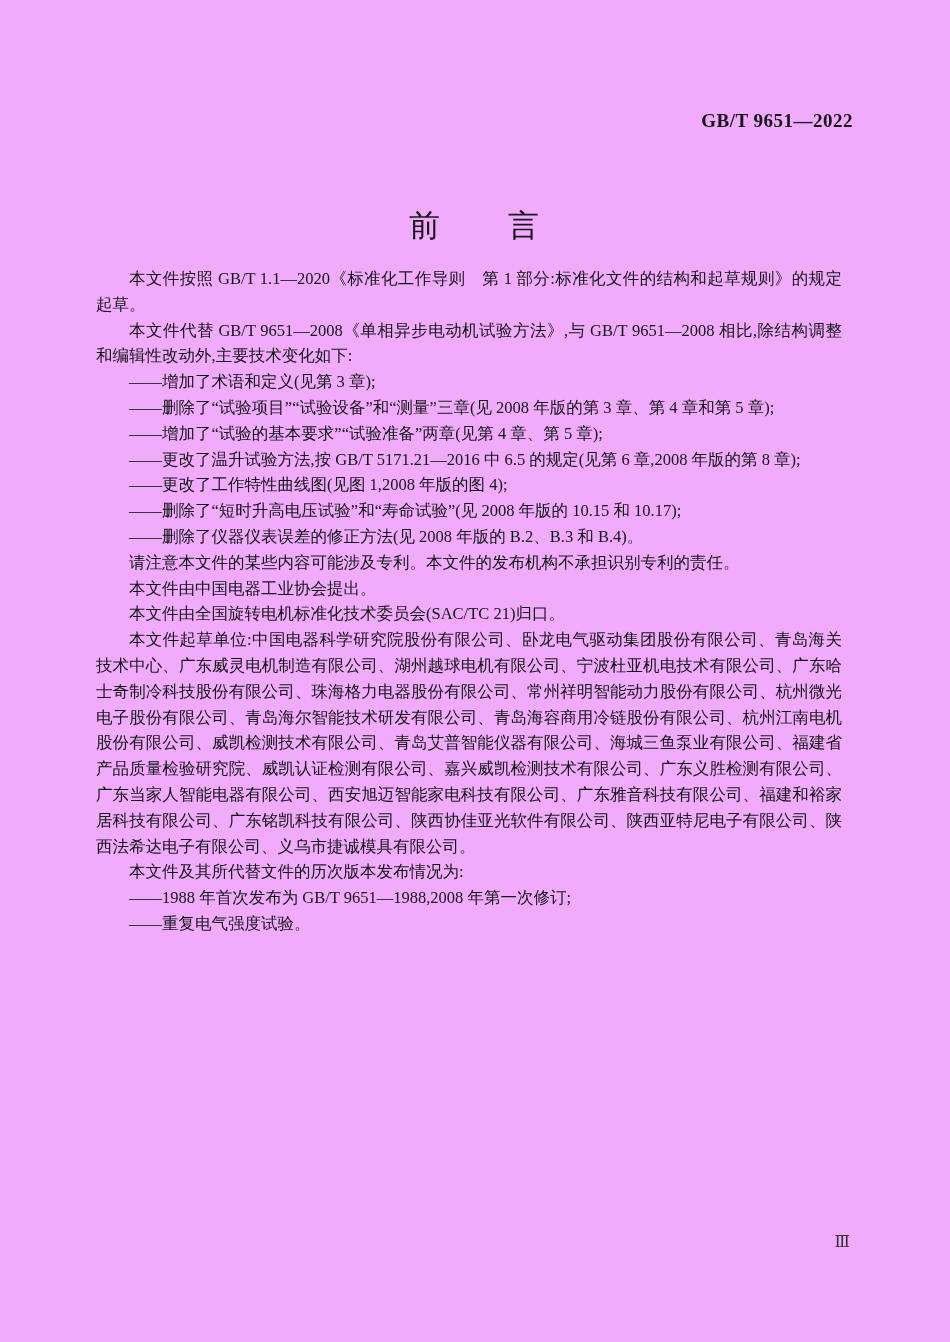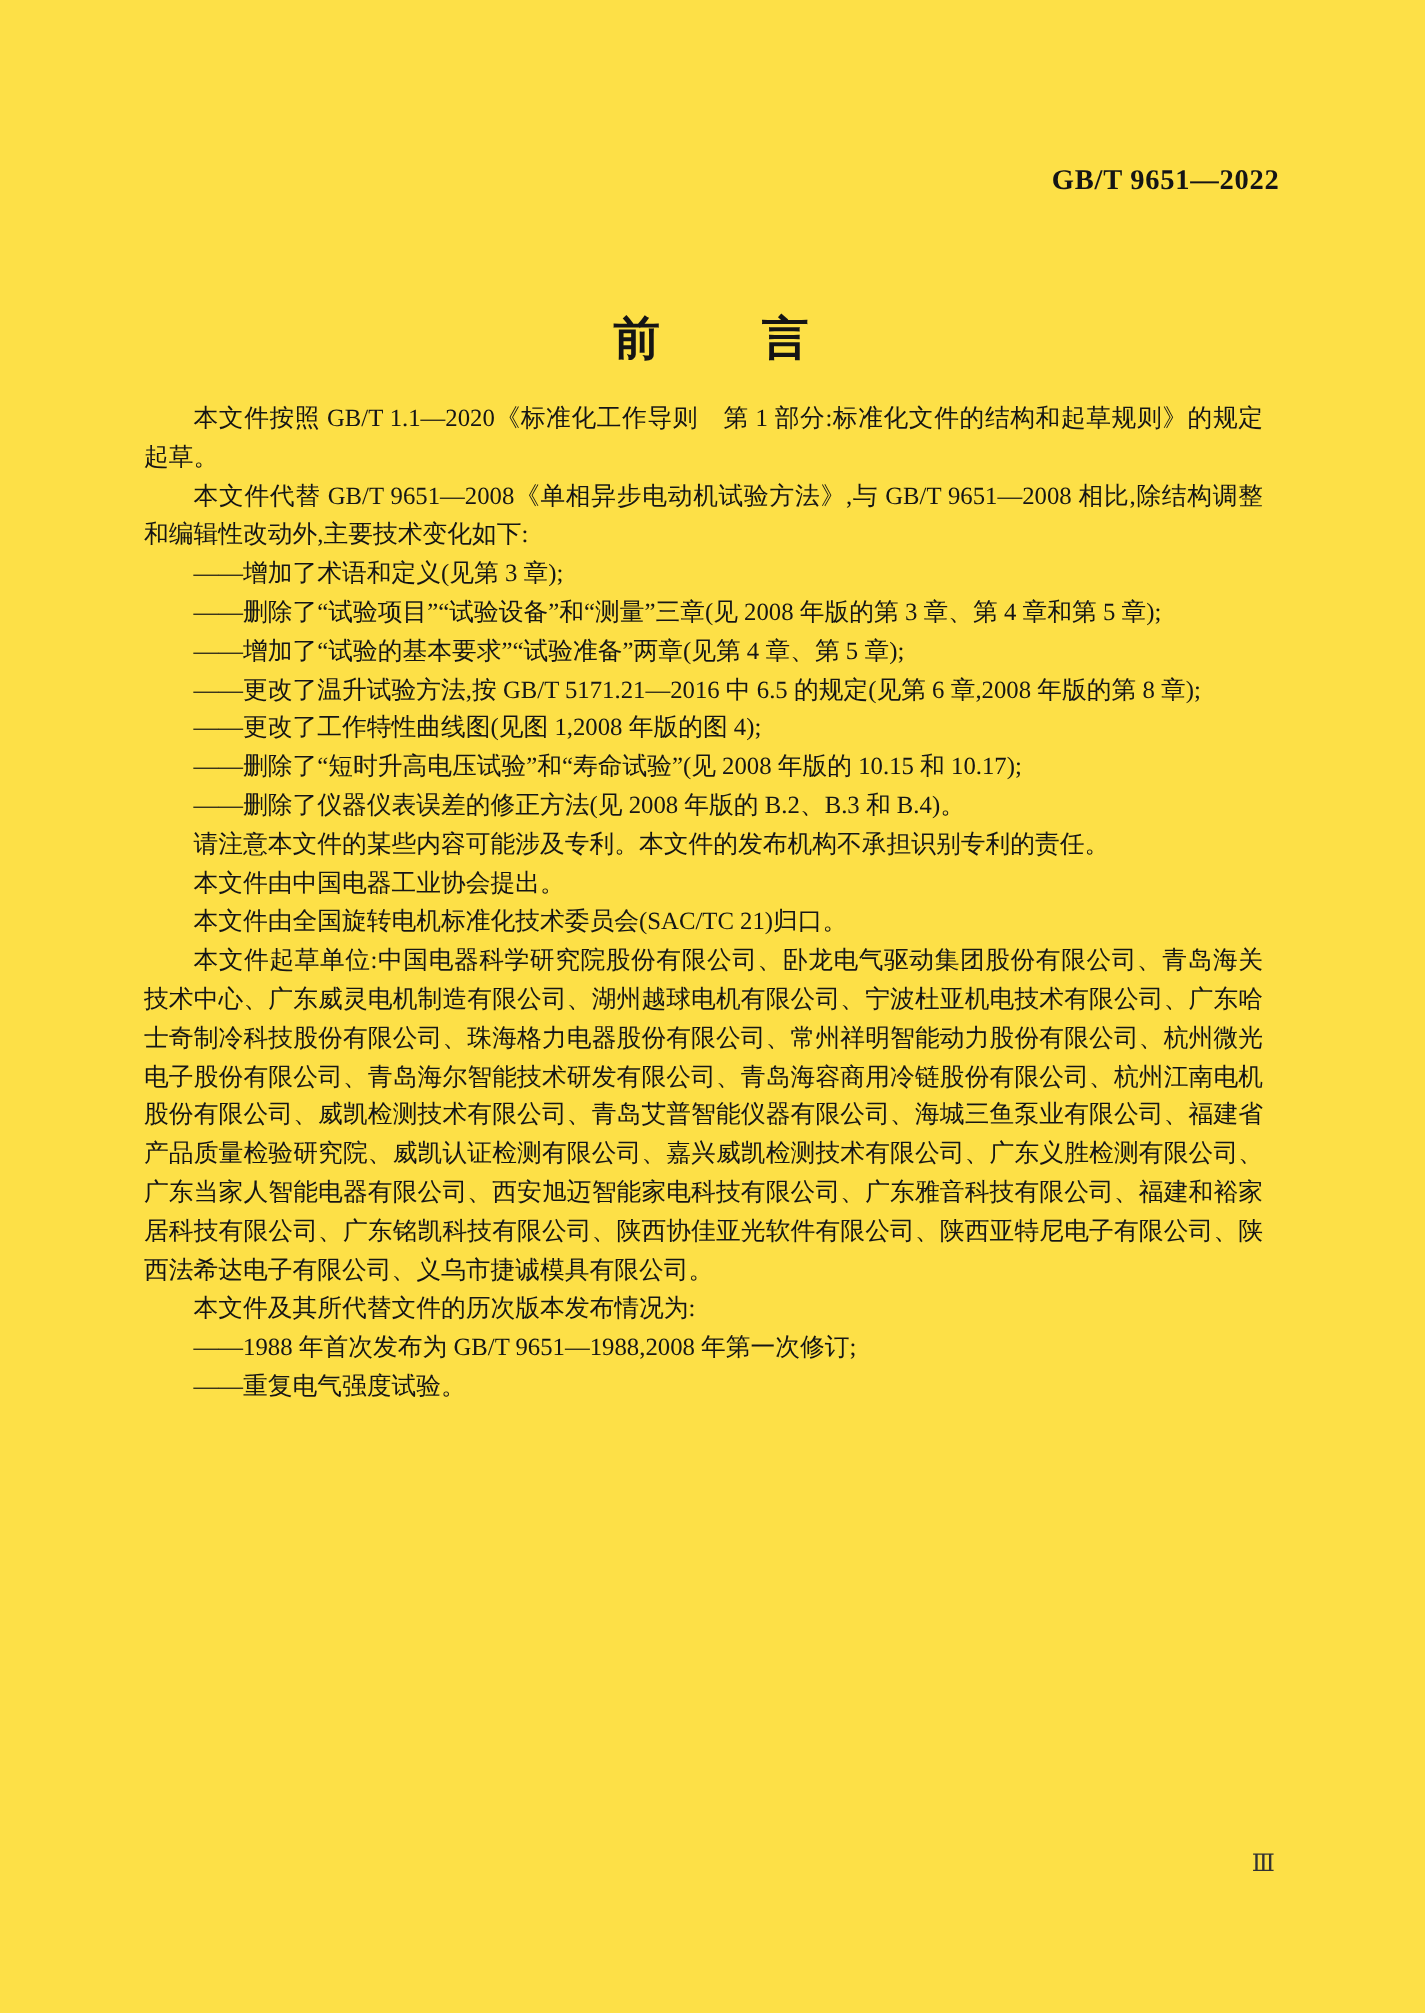--- a/index.html
+++ b/index.html
@@ -9,39 +9,39 @@
     height: 1342px;
     background: #ffffff;
     font-family: "Liberation Serif", "DejaVu Serif", serif;
     color: #151515;
     position: relative;
     overflow: hidden;
   }
   .page {
     position: absolute;
     inset: 0;
-    background: #fde047;
+    background: #f0abfc;
   }
   .std-number {
     position: absolute;
     top: 110px;
     right: 97px;
     font-size: 19px;
     font-weight: 700;
     letter-spacing: 0.5px;
     white-space: nowrap;
   }
   .page-title {
     position: absolute;
     top: 184px;
     left: 0;
     width: 100%;
     text-align: center;
     font-size: 31px;
-    font-weight: 700;
+    font-weight: 400;
     letter-spacing: 2px;
   }
   .body-text {
     position: absolute;
     top: 266px;
     left: 96px;
     width: 746px;
     font-size: 16.5px;
     line-height: 25.8px;
     text-align: justify;

